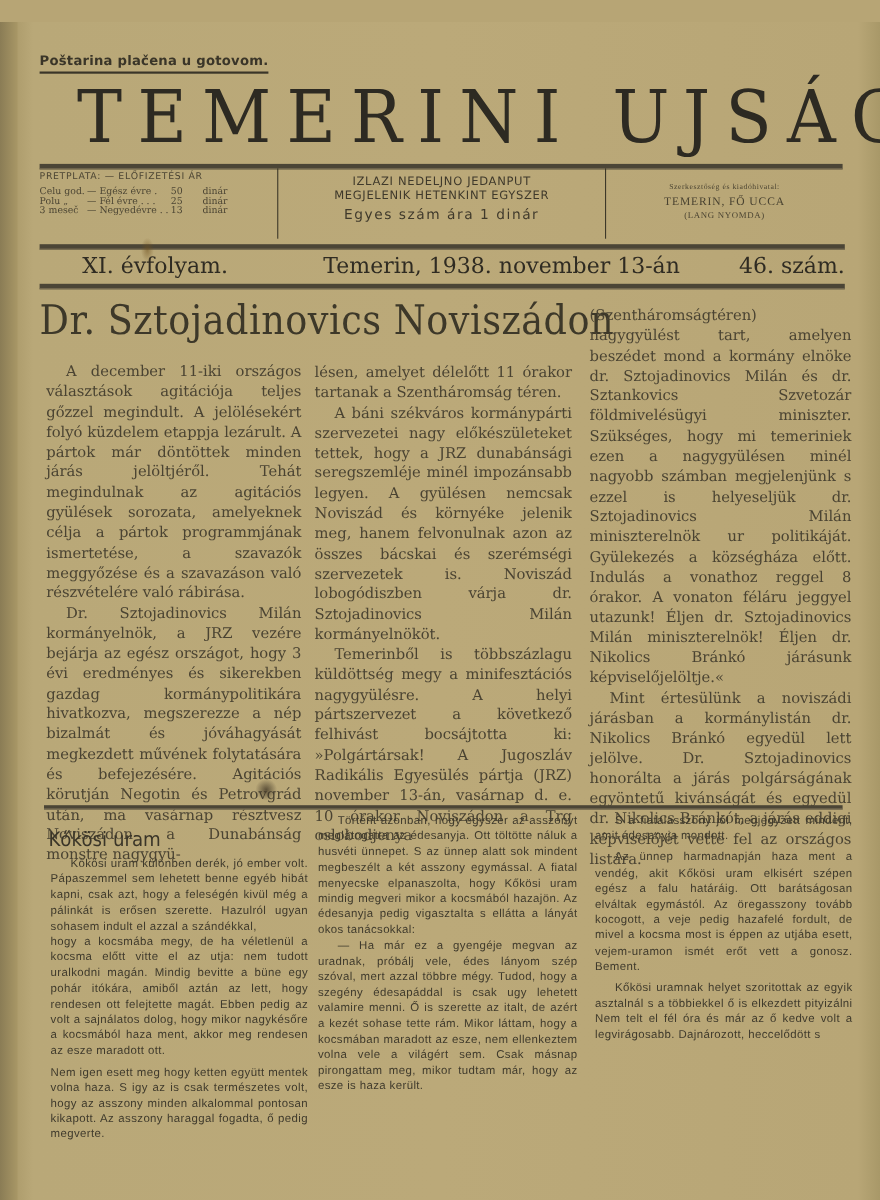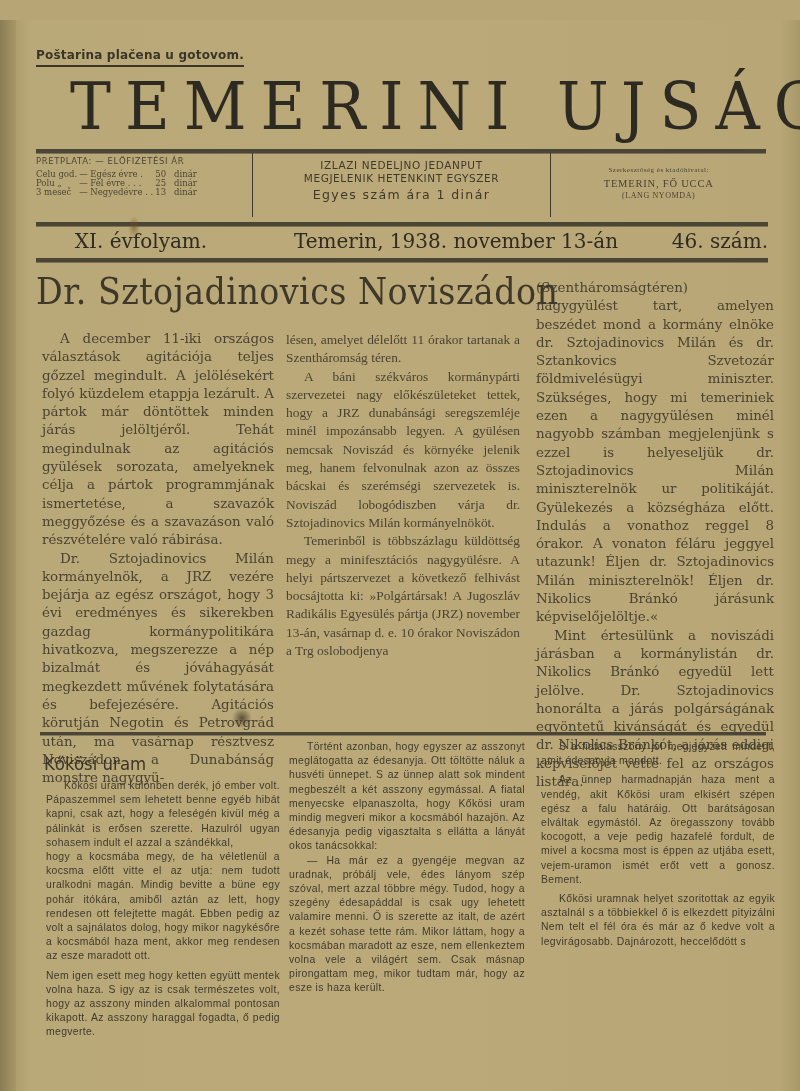--- a/index.html
+++ b/index.html
@@ -42,21 +42,21 @@
     }
     .infobar .cell { position: relative; height: 100%; }
     .infobar .sep { width: 1px; background: #3d3829; height: 64px; }
     .prices {
       width: 216px; font-family: "DejaVu Sans", sans-serif;
       font-size: 8.5px; color: #4d4634; padding-top: 3px;
     }
     .prices .head { letter-spacing: 0.6px; margin-bottom: 4px; font-size: 8.5px; }
     .prices table { border-collapse: collapse; font-family: "DejaVu Serif", serif; font-size: 8.5px; }
     .prices td { padding: 0 2px 0 0; line-height: 9px; white-space: nowrap; }
-    .prices td.v { text-align: right; padding-right: 8px; }
+    .prices td.v { text-align: right; padding-right: 18px; }
     .publish {
       width: 298px; text-align: center; font-family: "DejaVu Sans", sans-serif;
       color: #3f392b; padding-top: 6px;
     }
     .publish .l1, .publish .l2 { font-size: 10.5px; letter-spacing: 0.6px; line-height: 13px; }
     .publish .l3 { font-size: 12.5px; letter-spacing: 1.4px; margin-top: 2px; }
     .office {
       width: 215px; text-align: center; font-family: Liberation Serif, serif;
       color: #4a4331; padding-top: 13px;
     }
@@ -79,21 +79,21 @@
       transform: scaleX(0.9); transform-origin: left;
     }
     .col {
       position: absolute; font-family: "DejaVu Serif", serif; color: #4a4332;
       text-align: justify; text-align-last: auto; hyphens: manual;
     }
     .col.top { font-size: 13.4px; line-height: 18.3px; }
     .col p { margin: 0; text-indent: 0; }
     .col p.ind { text-indent: 18px; }
     .col-a { left: 42px; top: 310px; width: 232px; }
-    .col-b { left: 286px; top: 255px; width: 234px; font-family: Liberation Serif, serif; }
+    .col-b { left: 286px; top: 255px; width: 234px; }
     .col-b-body { top: 311px; }
     .col-c { left: 536px; top: 259px; width: 238px; }
     .rule-mid {
       position: absolute; left: 40px; top: 712px; width: 726px; height: 3px;
       background: #4b4536; border-bottom: 1px solid #857a5c;
     }
     .subhead {
       position: absolute; left: 44px; top: 733px;
       font-family: "DejaVu Sans", sans-serif; font-size: 18px; color: #3a3528;
       transform: scaleX(0.92); transform-origin: left;

